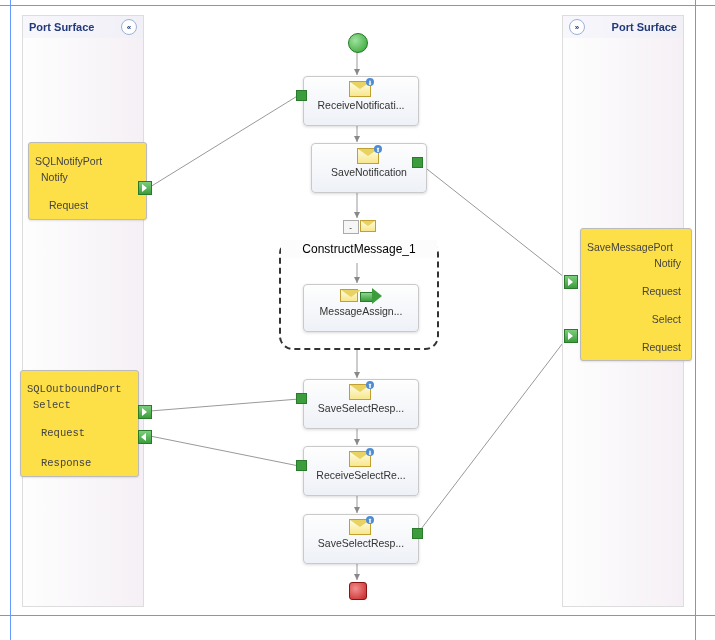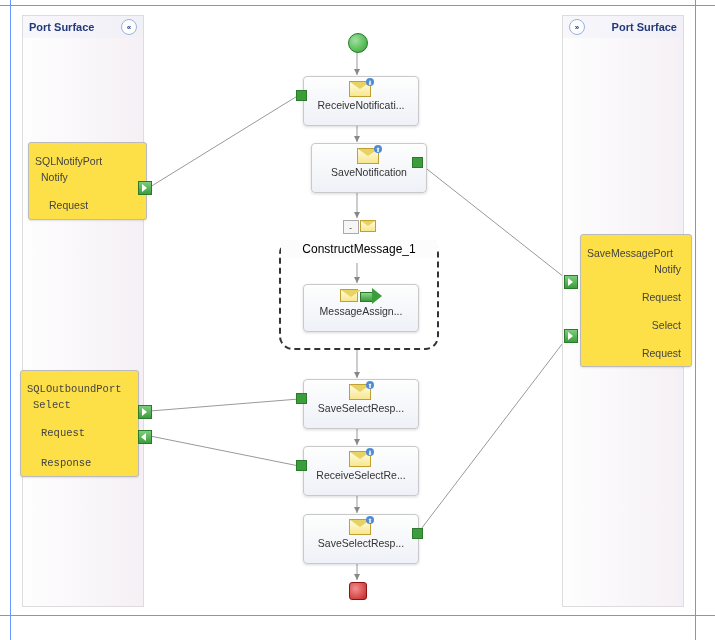--- a/index.html
+++ b/index.html
@@ -342,21 +342,21 @@
 
 <div class="port" style="left:20px; top:370px; width:105px;font-family:Liberation Mono, monospace;">
   <div class="port-title">SQLOutboundPort</div>
   <div class="port-op">Select</div>
   <div class="port-msg">Request</div>
   <div class="port-msg">Response</div>
 </div>
 <div class="ep" style="left:138px; top:405px;"></div>
 <div class="ep inbound" style="left:138px; top:430px;"></div>
 
-<div class="port" style="left:580px; top:234px; width:98px;">
+<div class="port" style="left:580px; top:228px; width:98px;">
   <div class="port-title" style="text-align:left">SaveMessagePort</div>
   <div class="port-op" style="text-align:right; margin-left:0; margin-right:4px;">Notify</div>
   <div class="port-msg" style="text-align:right; margin-left:0; margin-right:4px;">Request</div>
   <div class="port-op" style="text-align:right; margin-left:0; margin-right:4px; margin-top:14px;">Select</div>
   <div class="port-msg" style="text-align:right; margin-left:0; margin-right:4px;">Request</div>
 </div>
 <div class="ep" style="left:564px; top:275px;"></div>
 <div class="ep" style="left:564px; top:329px;"></div>
 
 <div class="start-circle" style="left:348px; top:33px;"></div>

